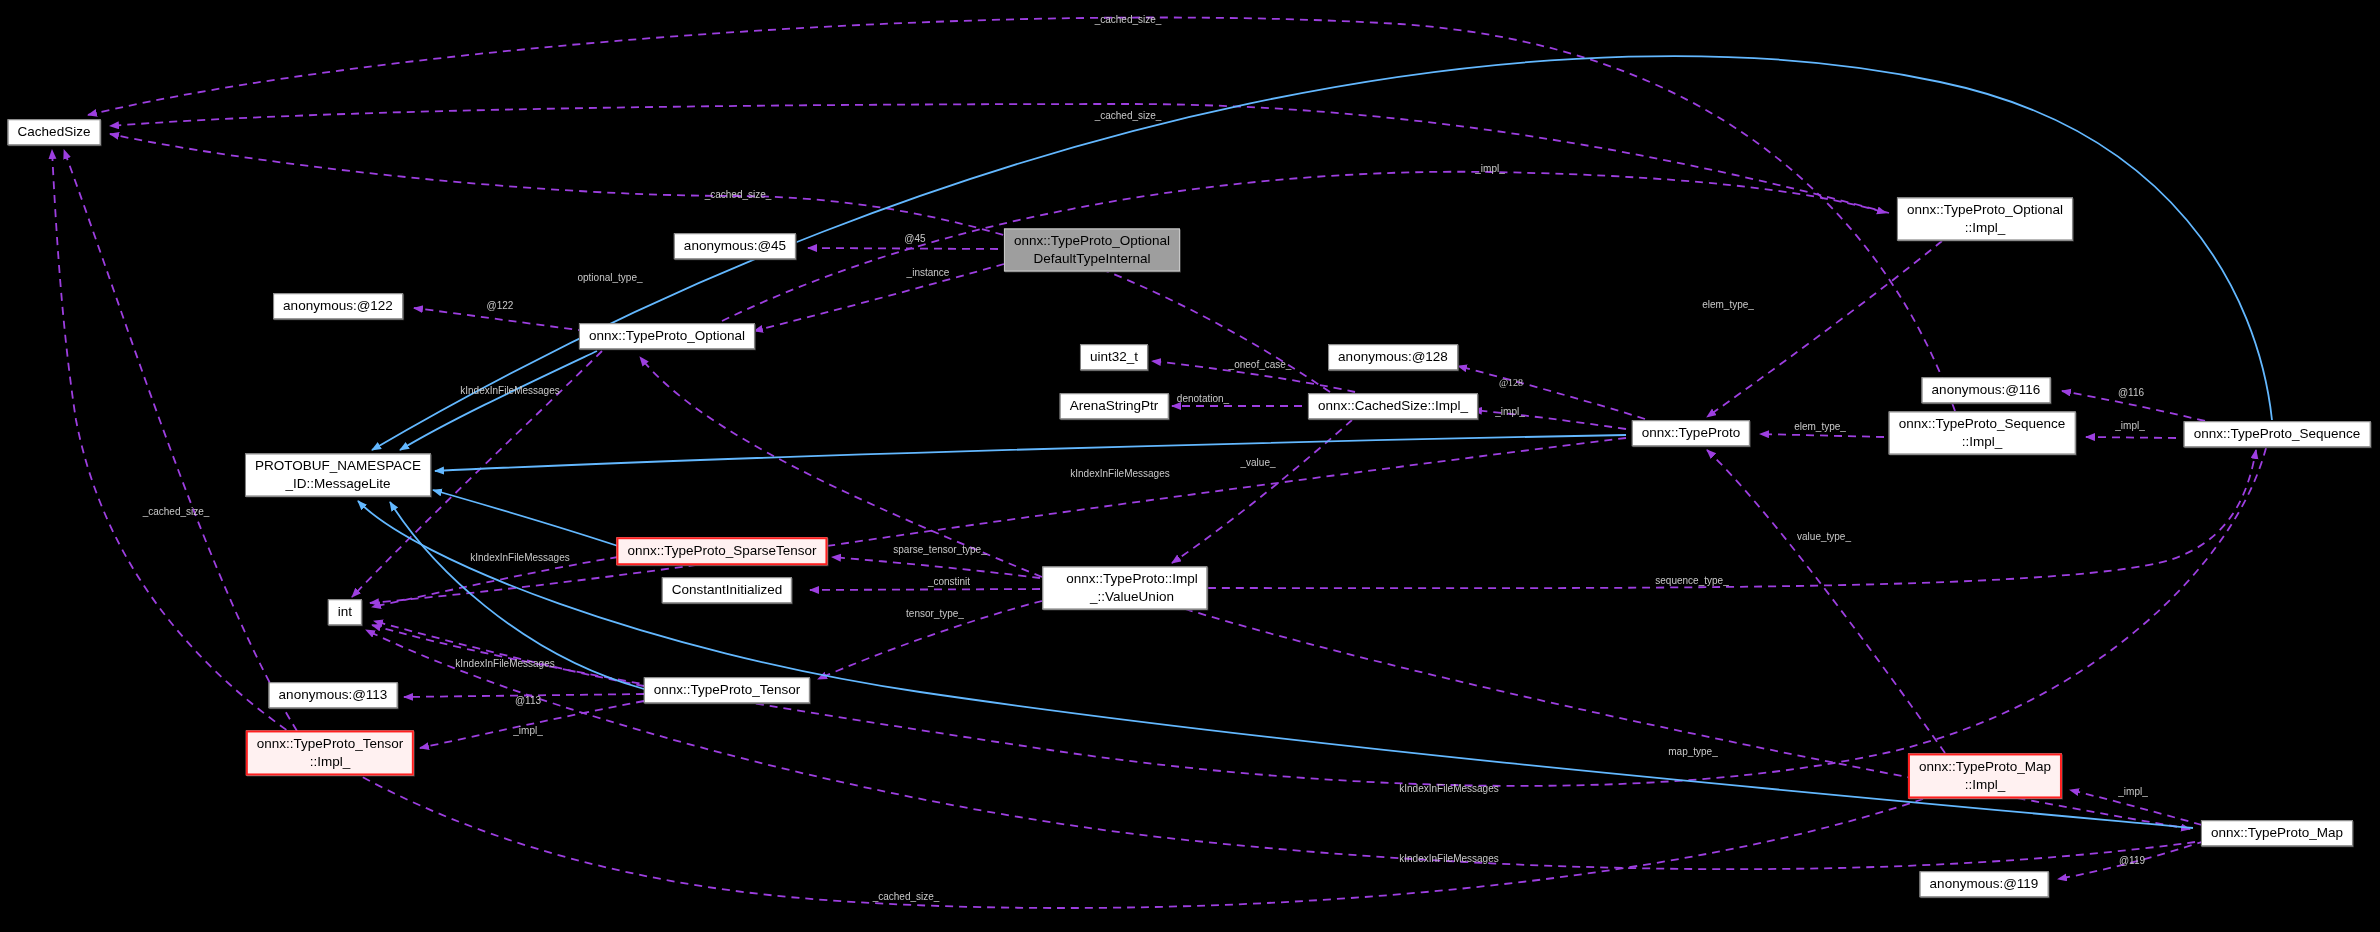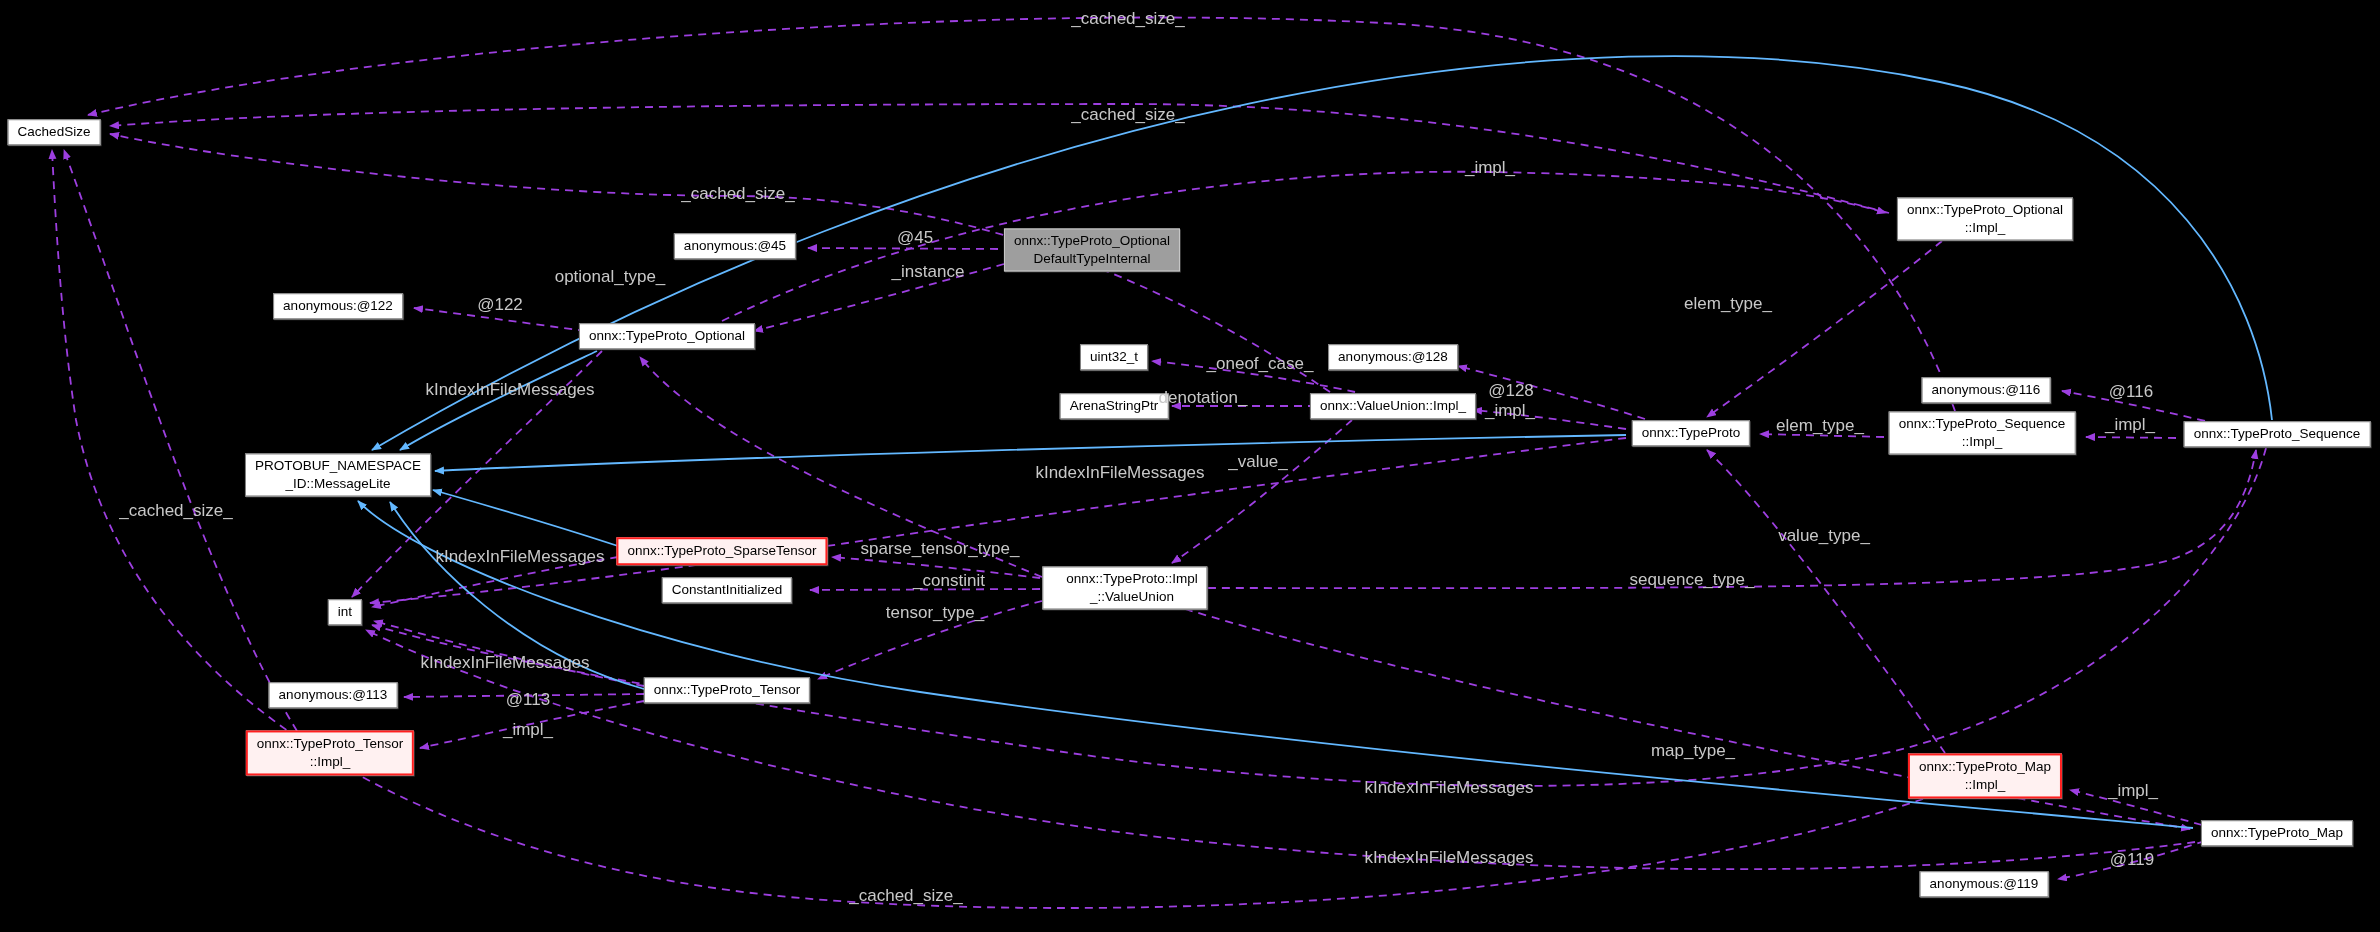--- a/index.html
+++ b/index.html
@@ -7,21 +7,21 @@
           font-family:"Liberation Sans",sans-serif;}
   #edges{position:absolute;left:0;top:0;width:2380px;height:932px;}
   path.dashed{fill:none;stroke:#9d3fe0;stroke-width:1.8;stroke-dasharray:8 6;}
   path.solid{fill:none;stroke:#63b8ff;stroke-width:1.8;}
   .node{position:absolute;transform:translate(-50%,-50%);background:#fff;color:#000;
         border:1px solid #7e7e7e;padding:3px 9px;font-size:13.5px;line-height:1.3;
         text-align:center;white-space:nowrap;box-shadow:1px 1px 0 #3a3a3a;cursor:pointer;}
   .node span{display:block;}
   .node.red{border:2px solid #ff1f1f;background:#fff1f1;}
   .node.gray{background:#9e9e9e;border:1px solid #c9c9c9;}
-  .elabel{position:absolute;transform:translate(-50%,-50%);color:#c8c8c8;font-size:17px;
+  .elabel{position:absolute;transform:translate(-50%,-50%);color:#c8c8c8;font-size:10px;
           white-space:nowrap;}
 </style>
 </head>
 <body>
 
 <div id="canvas">
   <svg id="edges" xmlns="http://www.w3.org/2000/svg" viewBox="0 0 2380 932">
     <defs>
       <marker id="arrowP" markerWidth="11" markerHeight="9" refX="9" refY="4" orient="auto" markerUnits="userSpaceOnUse">
         <path d="M0,0 L10,4 L0,8 z" fill="#9d3fe0"></path>
@@ -98,21 +98,21 @@
       <div class="node" style="left: 1114px; top: 357px;">
         <span>uint32_t</span>
       </div>
       <div class="node" style="left: 1393px; top: 357px;">
         <span>anonymous:@128</span>
       </div>
       <div class="node" style="left: 1114px; top: 406px;">
         <span>ArenaStringPtr</span>
       </div>
       <div class="node" style="left: 1393px; top: 406px;">
-        <span>onnx::ValueUnion::Impl_</span>
+        <span>onnx::CachedSize::Impl_</span>
       </div>
       <div class="node" style="left: 1691px; top: 433px;">
         <span>onnx::TypeProto</span>
       </div>
       <div class="node" style="left: 1985px; top: 219px;">
         <span>onnx::TypeProto_Optional</span>
         <span>::Impl_</span>
       </div>
       <div class="node" style="left: 1986px; top: 390px;">
         <span>anonymous:@116</span>
@@ -170,21 +170,21 @@
       <div class="elabel" style="left: 1490px; top: 168px;">_impl_</div>
       <div class="elabel" style="left: 610px; top: 277px;">optional_type_</div>
       <div class="elabel" style="left: 510px; top: 390px;">kIndexInFileMessages</div>
       <div class="elabel" style="left: 520px; top: 557px;">kIndexInFileMessages</div>
       <div class="elabel" style="left: 505px; top: 663px;">kIndexInFileMessages</div>
       <div class="elabel" style="left: 1120px; top: 473px;">kIndexInFileMessages</div>
       <div class="elabel" style="left: 1449px; top: 788px;">kIndexInFileMessages</div>
       <div class="elabel" style="left: 1449px; top: 858px;">kIndexInFileMessages</div>
       <div class="elabel" style="left: 1260px; top: 364px;">_oneof_case_</div>
       <div class="elabel" style="left: 1203px; top: 398px;">denotation_</div>
-      <div class="elabel" style="left: 1511px; top: 391px;">@128</div>
+      <div class="elabel" style="left: 1511px; top: 382px; font-family: Liberation Serif, serif;">@128</div>
       <div class="elabel" style="left: 1510px; top: 411px;">_impl_</div>
       <div class="elabel" style="left: 1258px; top: 462px;">_value_</div>
       <div class="elabel" style="left: 1728px; top: 304px;">elem_type_</div>
       <div class="elabel" style="left: 1820px; top: 426px;">elem_type_</div>
       <div class="elabel" style="left: 2131px; top: 392px;">@116</div>
       <div class="elabel" style="left: 2130px; top: 425px;">_impl_</div>
       <div class="elabel" style="left: 940px; top: 549px;">sparse_tensor_type_</div>
       <div class="elabel" style="left: 941px; top: 581px; margin-left: 8px;">_constinit</div>
       <div class="elabel" style="left: 935px; top: 613px;">tensor_type_</div>
       <div class="elabel" style="left: 1692px; top: 580px;">sequence_type_</div>

